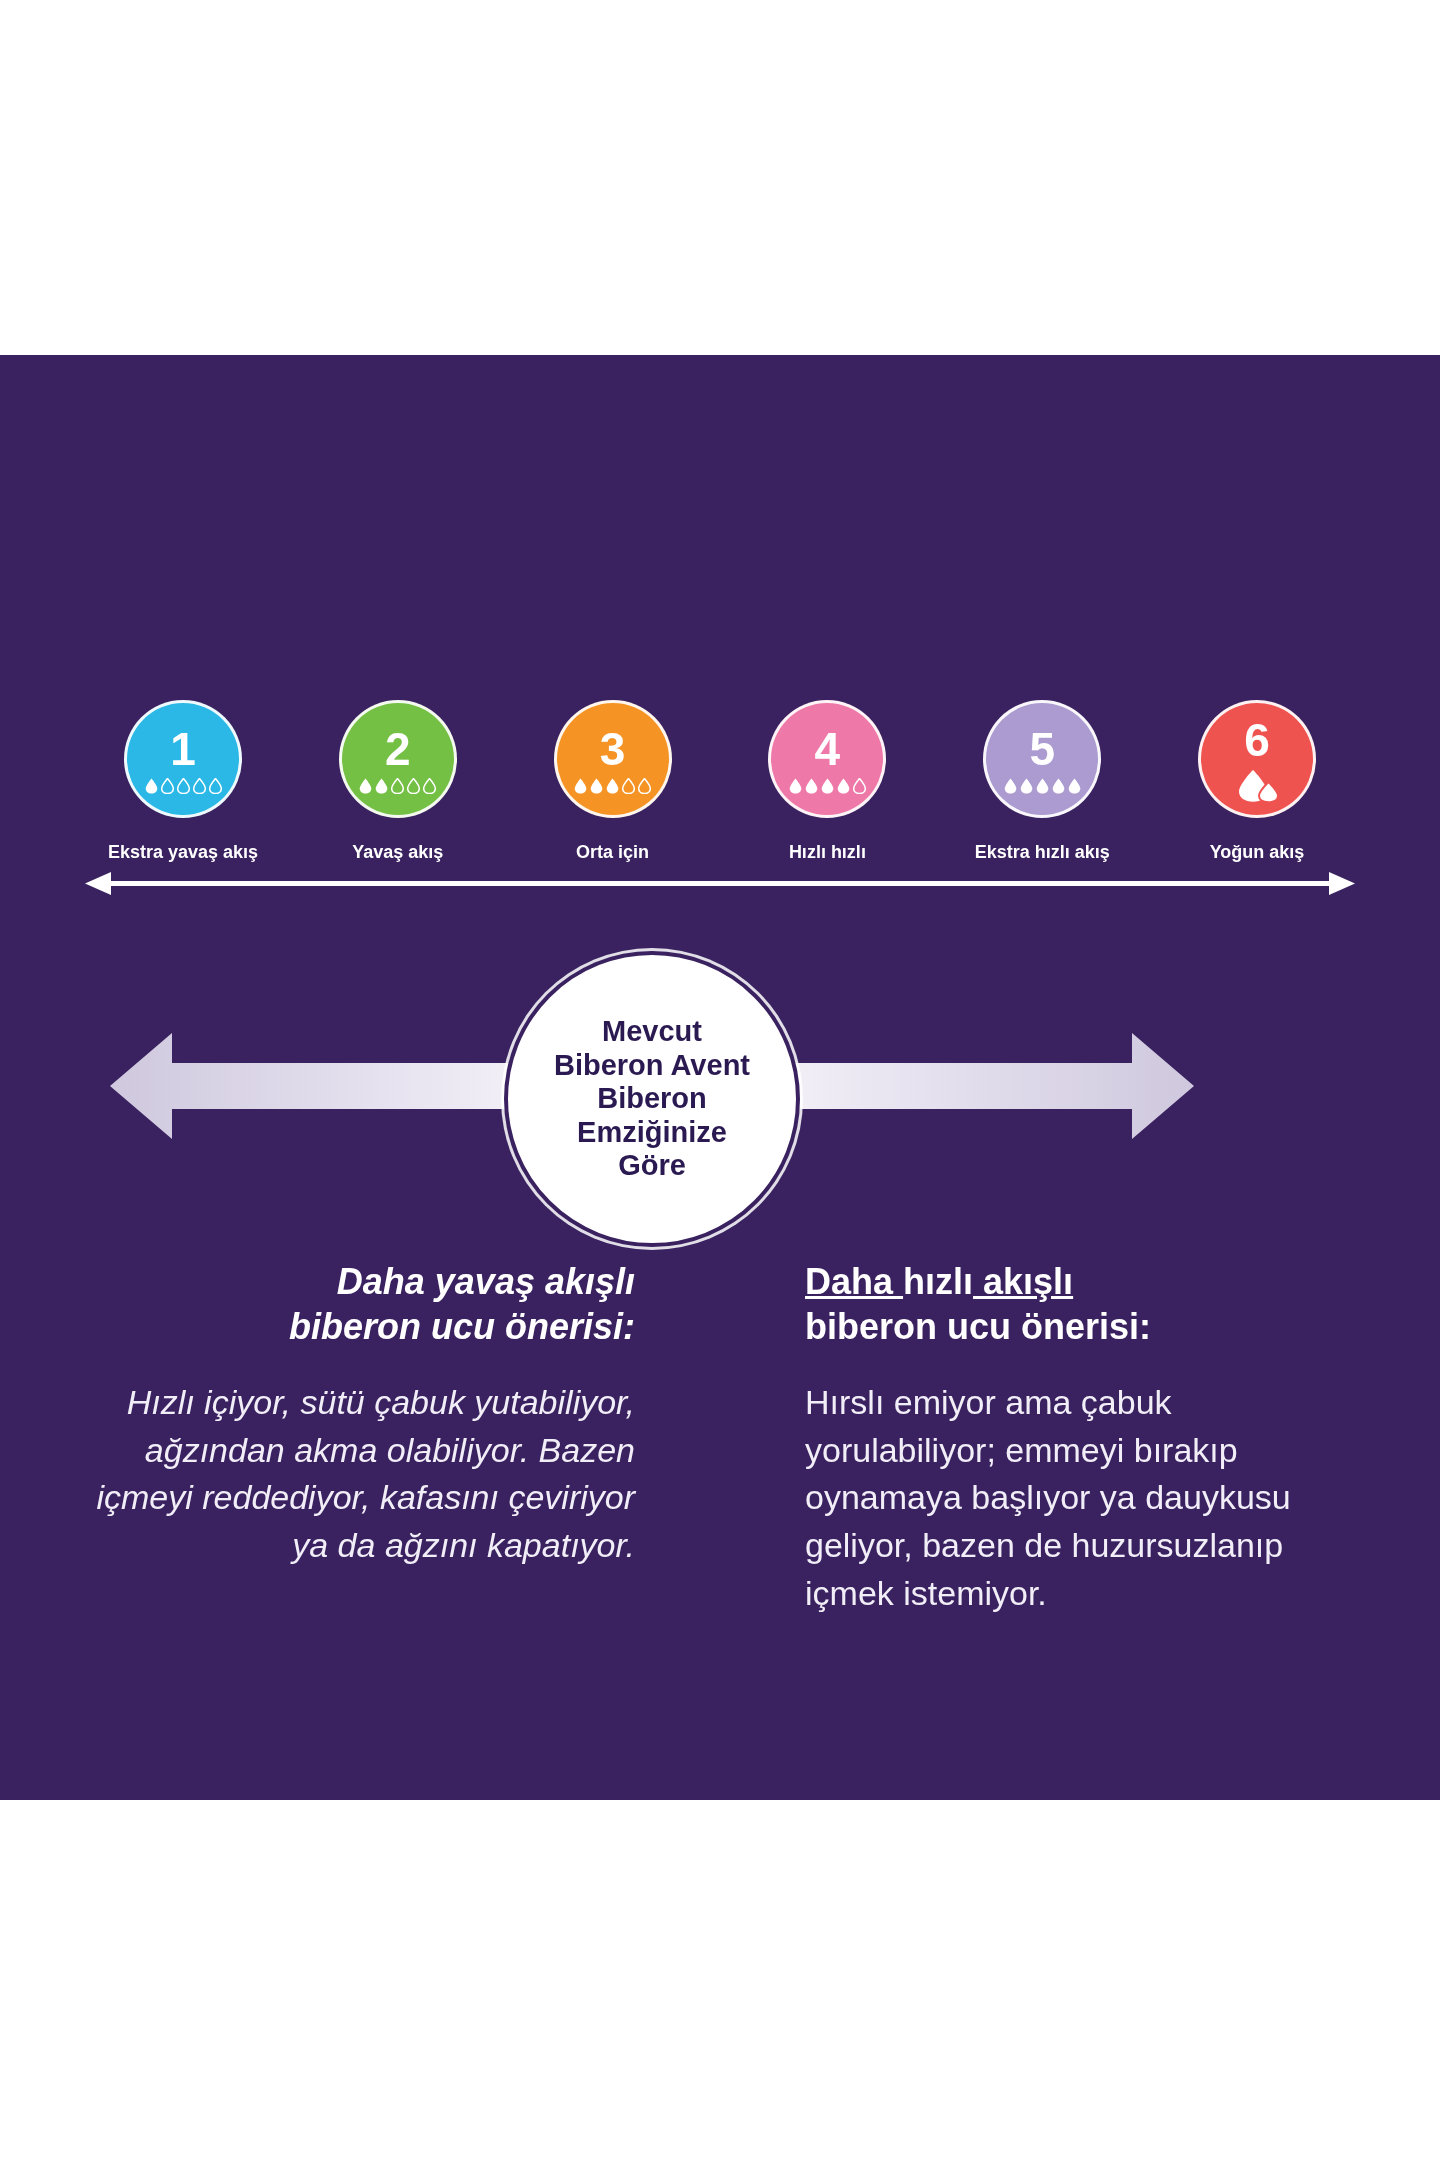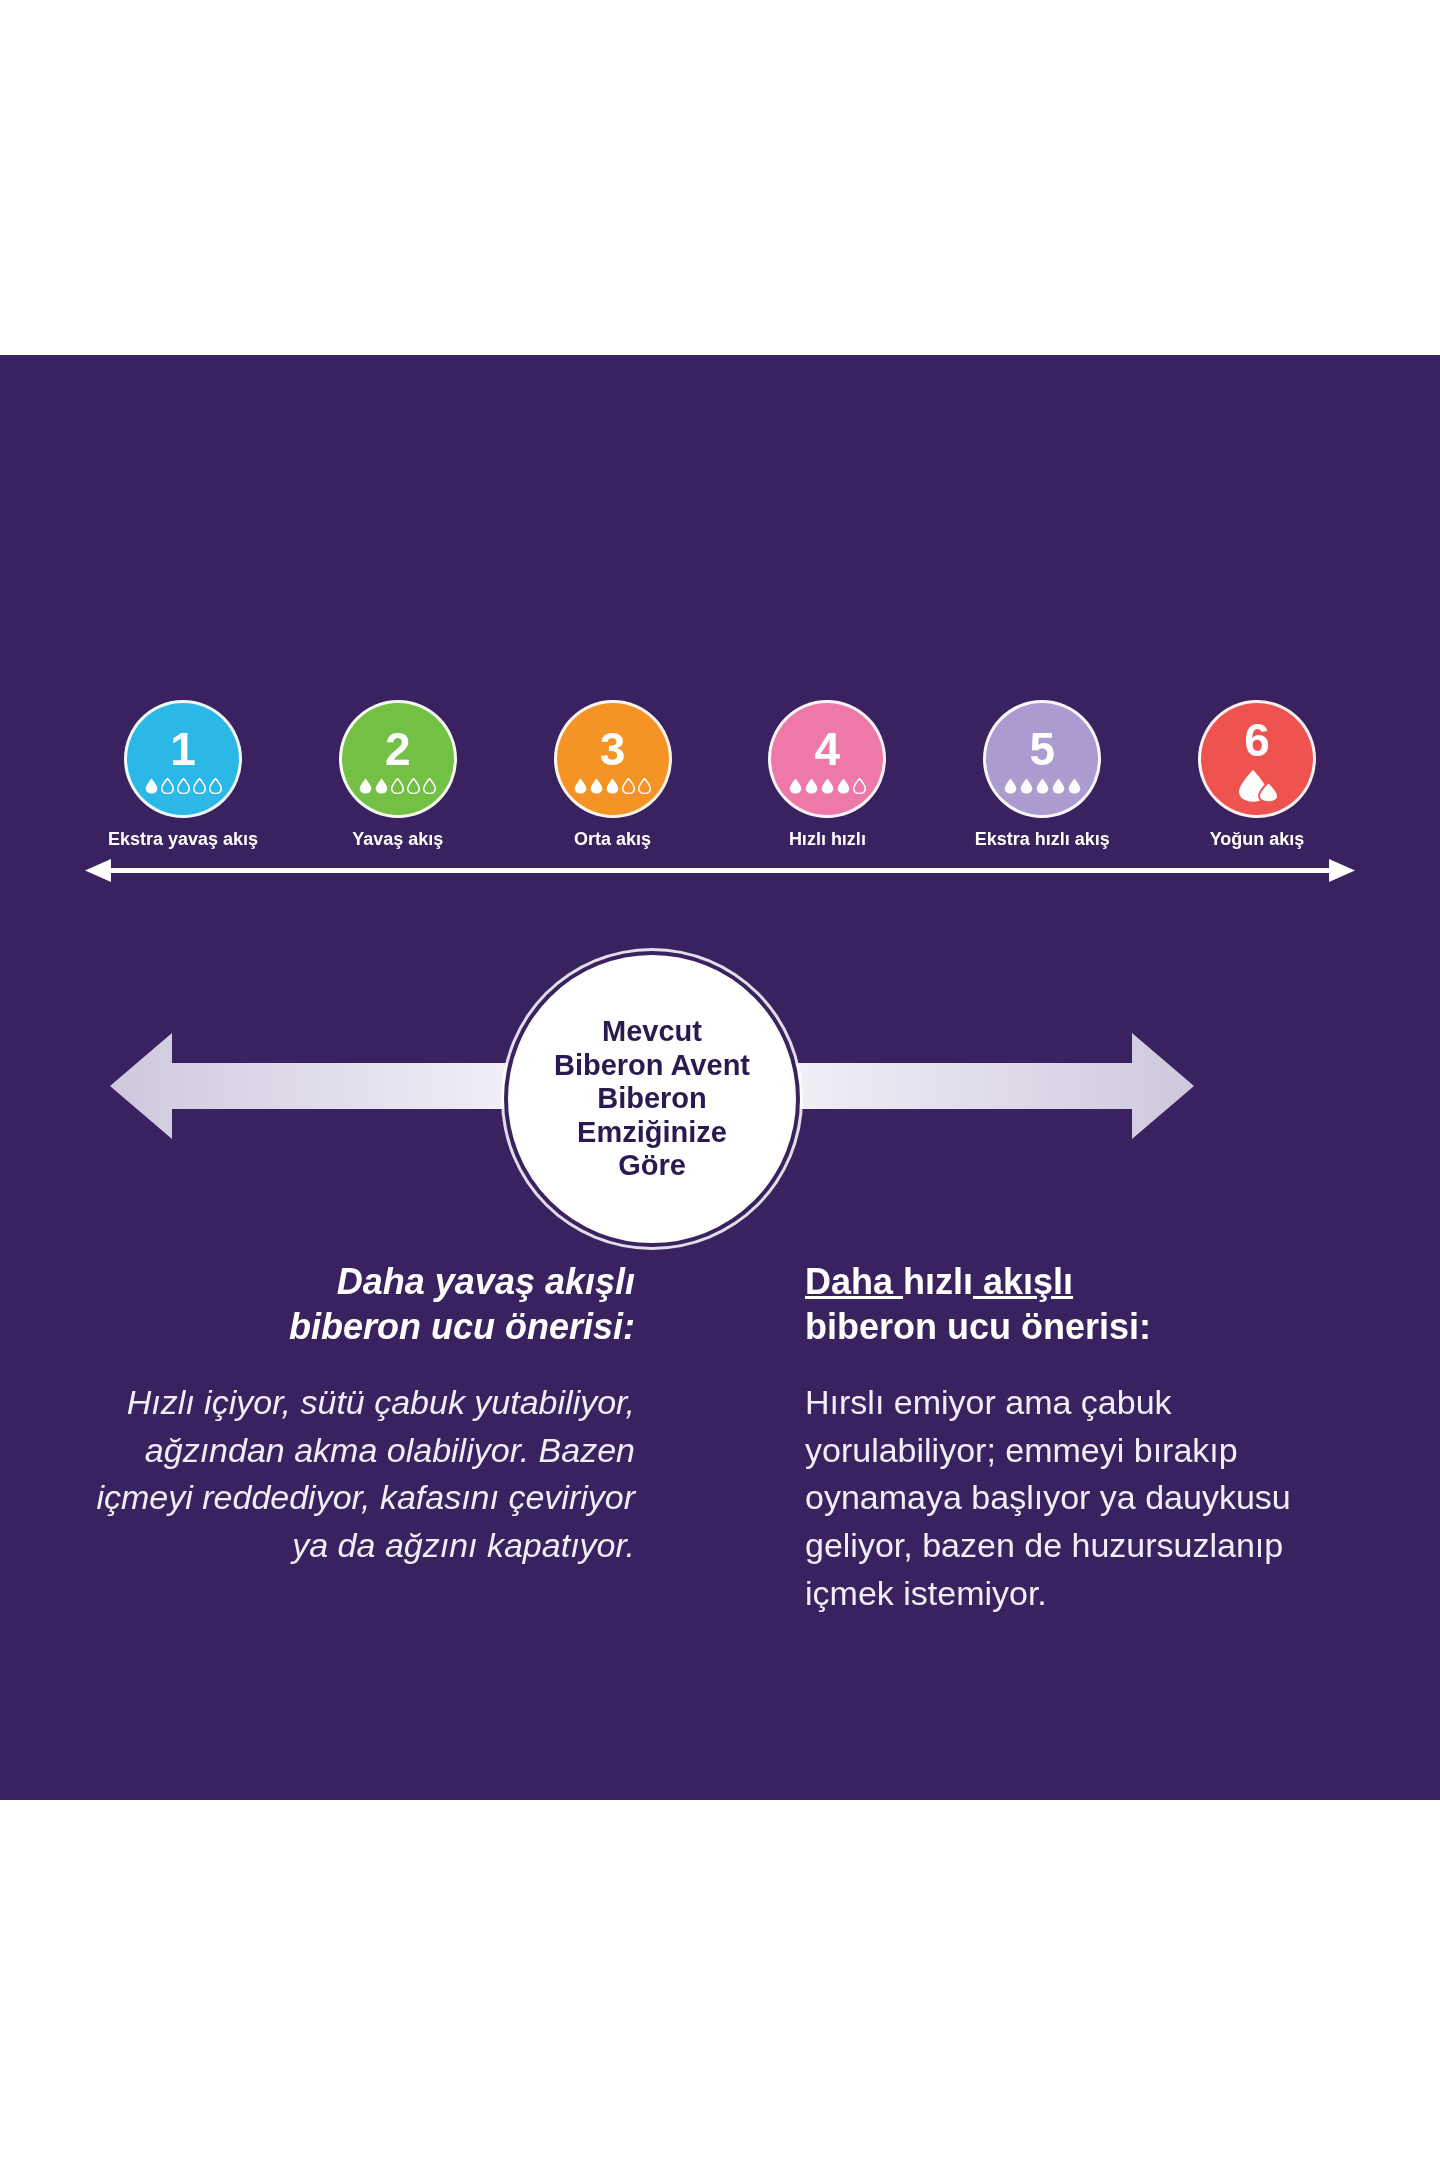--- a/index.html
+++ b/index.html
@@ -94,21 +94,21 @@
   .drop svg { display: block; width: 13px; height: 16px; }
 
   .thick-drops {
     margin-top: 6px;
     height: 34px;
     display: flex;
     align-items: flex-end;
   }
 
   .scale-label {
-    margin-top: 11px;
+    margin-top: 24px;
     color: #ffffff;
     font-size: 18px;
     font-weight: 600;
     text-align: center;
     white-space: nowrap;
   }
 
   .axis {
     position: relative;
     margin-top: 8px;
@@ -288,21 +288,21 @@
                   <path d="M6.5 0.6 C6.5 0.6 12.3 7.6 12.3 10.6 C12.3 13.7 9.7 15.6 6.5 15.6 C3.3 15.6 0.7 13.7 0.7 10.6 C0.7 7.6 6.5 0.6 6.5 0.6 Z" fill="none" stroke="#ffffff" stroke-width="1.5"></path>
                 </svg>
               </span>
               <span class="drop">
                 <svg viewBox="0 0 13 16">
                   <path d="M6.5 0.6 C6.5 0.6 12.3 7.6 12.3 10.6 C12.3 13.7 9.7 15.6 6.5 15.6 C3.3 15.6 0.7 13.7 0.7 10.6 C0.7 7.6 6.5 0.6 6.5 0.6 Z" fill="none" stroke="#ffffff" stroke-width="1.5"></path>
                 </svg>
               </span>
             </div>
           </div>
-          <div class="scale-label">Orta akış</div>
+          <div class="scale-label">Orta için</div>
         </div>
         <div class="scale-item">
           <div class="bubble" style="background: rgb(238, 121, 168);">
             <div class="num">4</div>
             <div class="drops">
               <span class="drop">
                 <svg viewBox="0 0 13 16">
                   <path d="M6.5 0.6 C6.5 0.6 12.3 7.6 12.3 10.6 C12.3 13.7 9.7 15.6 6.5 15.6 C3.3 15.6 0.7 13.7 0.7 10.6 C0.7 7.6 6.5 0.6 6.5 0.6 Z" fill="#ffffff"></path>
                 </svg>
               </span>

